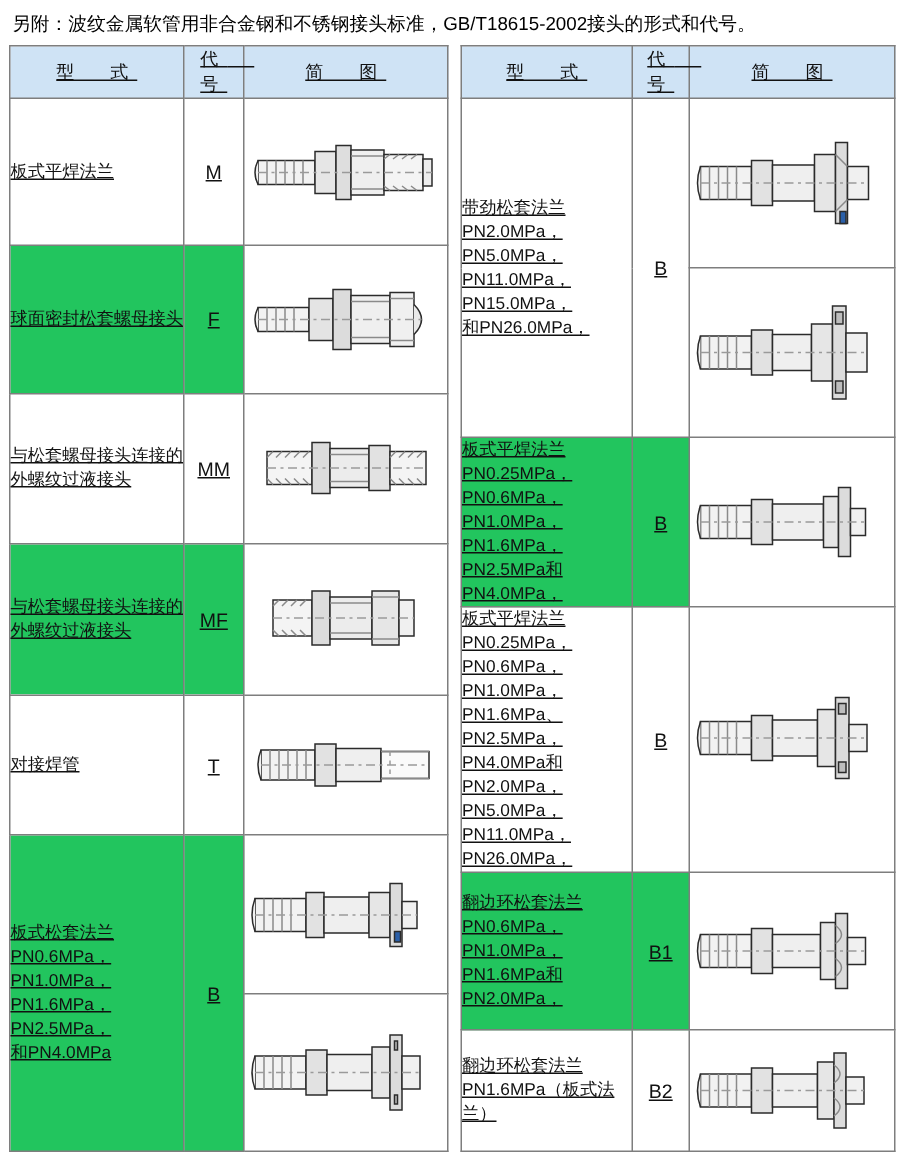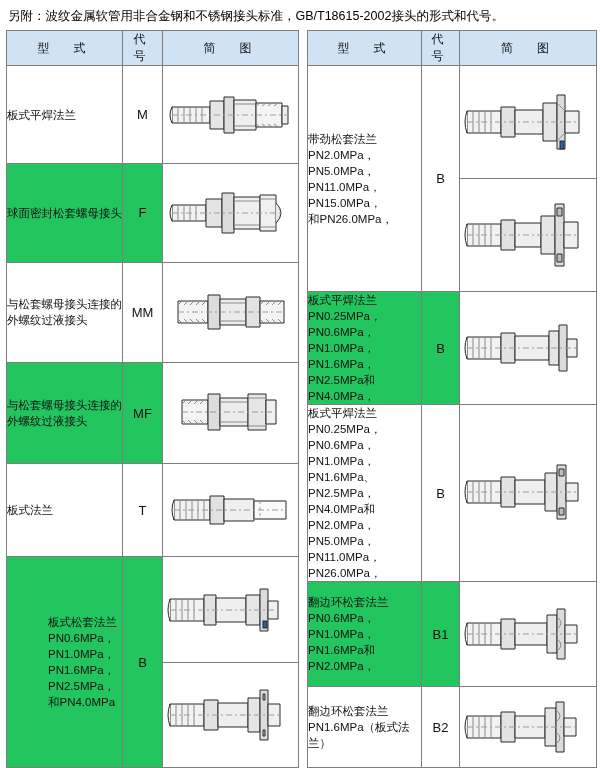--- a/index.html
+++ b/index.html
@@ -39,21 +39,21 @@
     width:44px;
   }
   .yellow{background:#22c55e;}
   .white{background:#ffffff;}
   .figcell{
     background:#ffffff;
     text-align:center;
     padding:0;
   }
   .figcell svg{display:block;margin:0 auto;}
-  .tbl-wrap{display:flex;gap:4px;}
+  .tbl-wrap{display:flex;gap:4px;text-decoration:underline;}
   .halftable{border-collapse:collapse;table-layout:fixed;}
   .halftable td{border:1px solid #7e7e7e;padding:0;vertical-align:middle;}
   .gap{width:7px;background:#fff;}
 </style>
 </head>
 <body>
 
 <div class="page">
 
   <div class="caption">另附：波纹金属软管用非合金钢和不锈钢接头标准，GB/T18615-2002接头的形式和代号。</div>
@@ -155,41 +155,41 @@
               <path d="M84 24 h18 v36 H84 z" fill="#e6e6e6"></path>
               <path d="M84 28 h18 M84 56 h18" stroke="#8a8a8a"></path>
               <path d="M102 30 h10 v24 h-10 z" fill="#f0f0f0"></path>
               <path d="M18 42 h94" stroke="#9a9a9a" stroke-dasharray="6 3 2 3"></path>
             </g>
           </svg>
         </td>
       </tr>
 
       <tr>
-        <td class="namecell white"><span style="white-space:pre-line;">板式法兰</span></td>
+        <td class="namecell white"><span style="white-space:pre-line;">对接焊管</span></td>
         <td class="codecell white">T</td>
         <td class="figcell">
           <svg width="134" height="80" viewBox="0 0 134 80">
             <g fill="none" stroke="#2b2b2b" stroke-width="1">
               <path d="M10 30 h36 v20 H10 z" fill="#f2f2f2"></path>
               <path d="M10 30 q-4 10 0 20" fill="#f2f2f2"></path>
               <path d="M16 30 v20 M22 30 v20 M28 30 v20 M34 30 v20 M40 30 v20" stroke="#8a8a8a"></path>
               <path d="M46 26 h14 v28 H46 z" fill="#e2e2e2"></path>
               <path d="M60 29 h30 v22 H60 z" fill="#efefef"></path>
               <path d="M90 31 h32 v18 H90 z" fill="#fafafa"></path>
               <path d="M90 31 h32 M90 49 h32" stroke="#8a8a8a"></path>
               <path d="M96 31 v18" stroke="#9a9a9a" stroke-dasharray="3 3"></path>
               <path d="M10 40 h112" stroke="#9a9a9a" stroke-dasharray="6 3 2 3"></path>
             </g>
           </svg>
         </td>
       </tr>
 
       <tr>
-        <td class="namecell yellow" rowspan="2" style="height:180px;padding-left:41px;"><span style="white-space:pre-line;">板式松套法兰
+        <td class="namecell yellow" rowspan="2" style="height:180px;"><span style="white-space:pre-line;">板式松套法兰
 PN0.6MPa，PN1.0MPa，
 PN1.6MPa，PN2.5MPa，
 和PN4.0MPa</span></td>
         <td class="codecell yellow" rowspan="2">B</td>
         <td class="figcell">
           <svg width="134" height="90" viewBox="0 0 134 90">
             <g fill="none" stroke="#2b2b2b" stroke-width="1">
               <path d="M6 34 h34 v22 H6 z" fill="#f2f2f2"></path>
               <path d="M6 34 q-4 11 0 22" fill="#f2f2f2"></path>
               <path d="M12 34 v22 M18 34 v22 M24 34 v22 M30 34 v22" stroke="#8a8a8a"></path>

